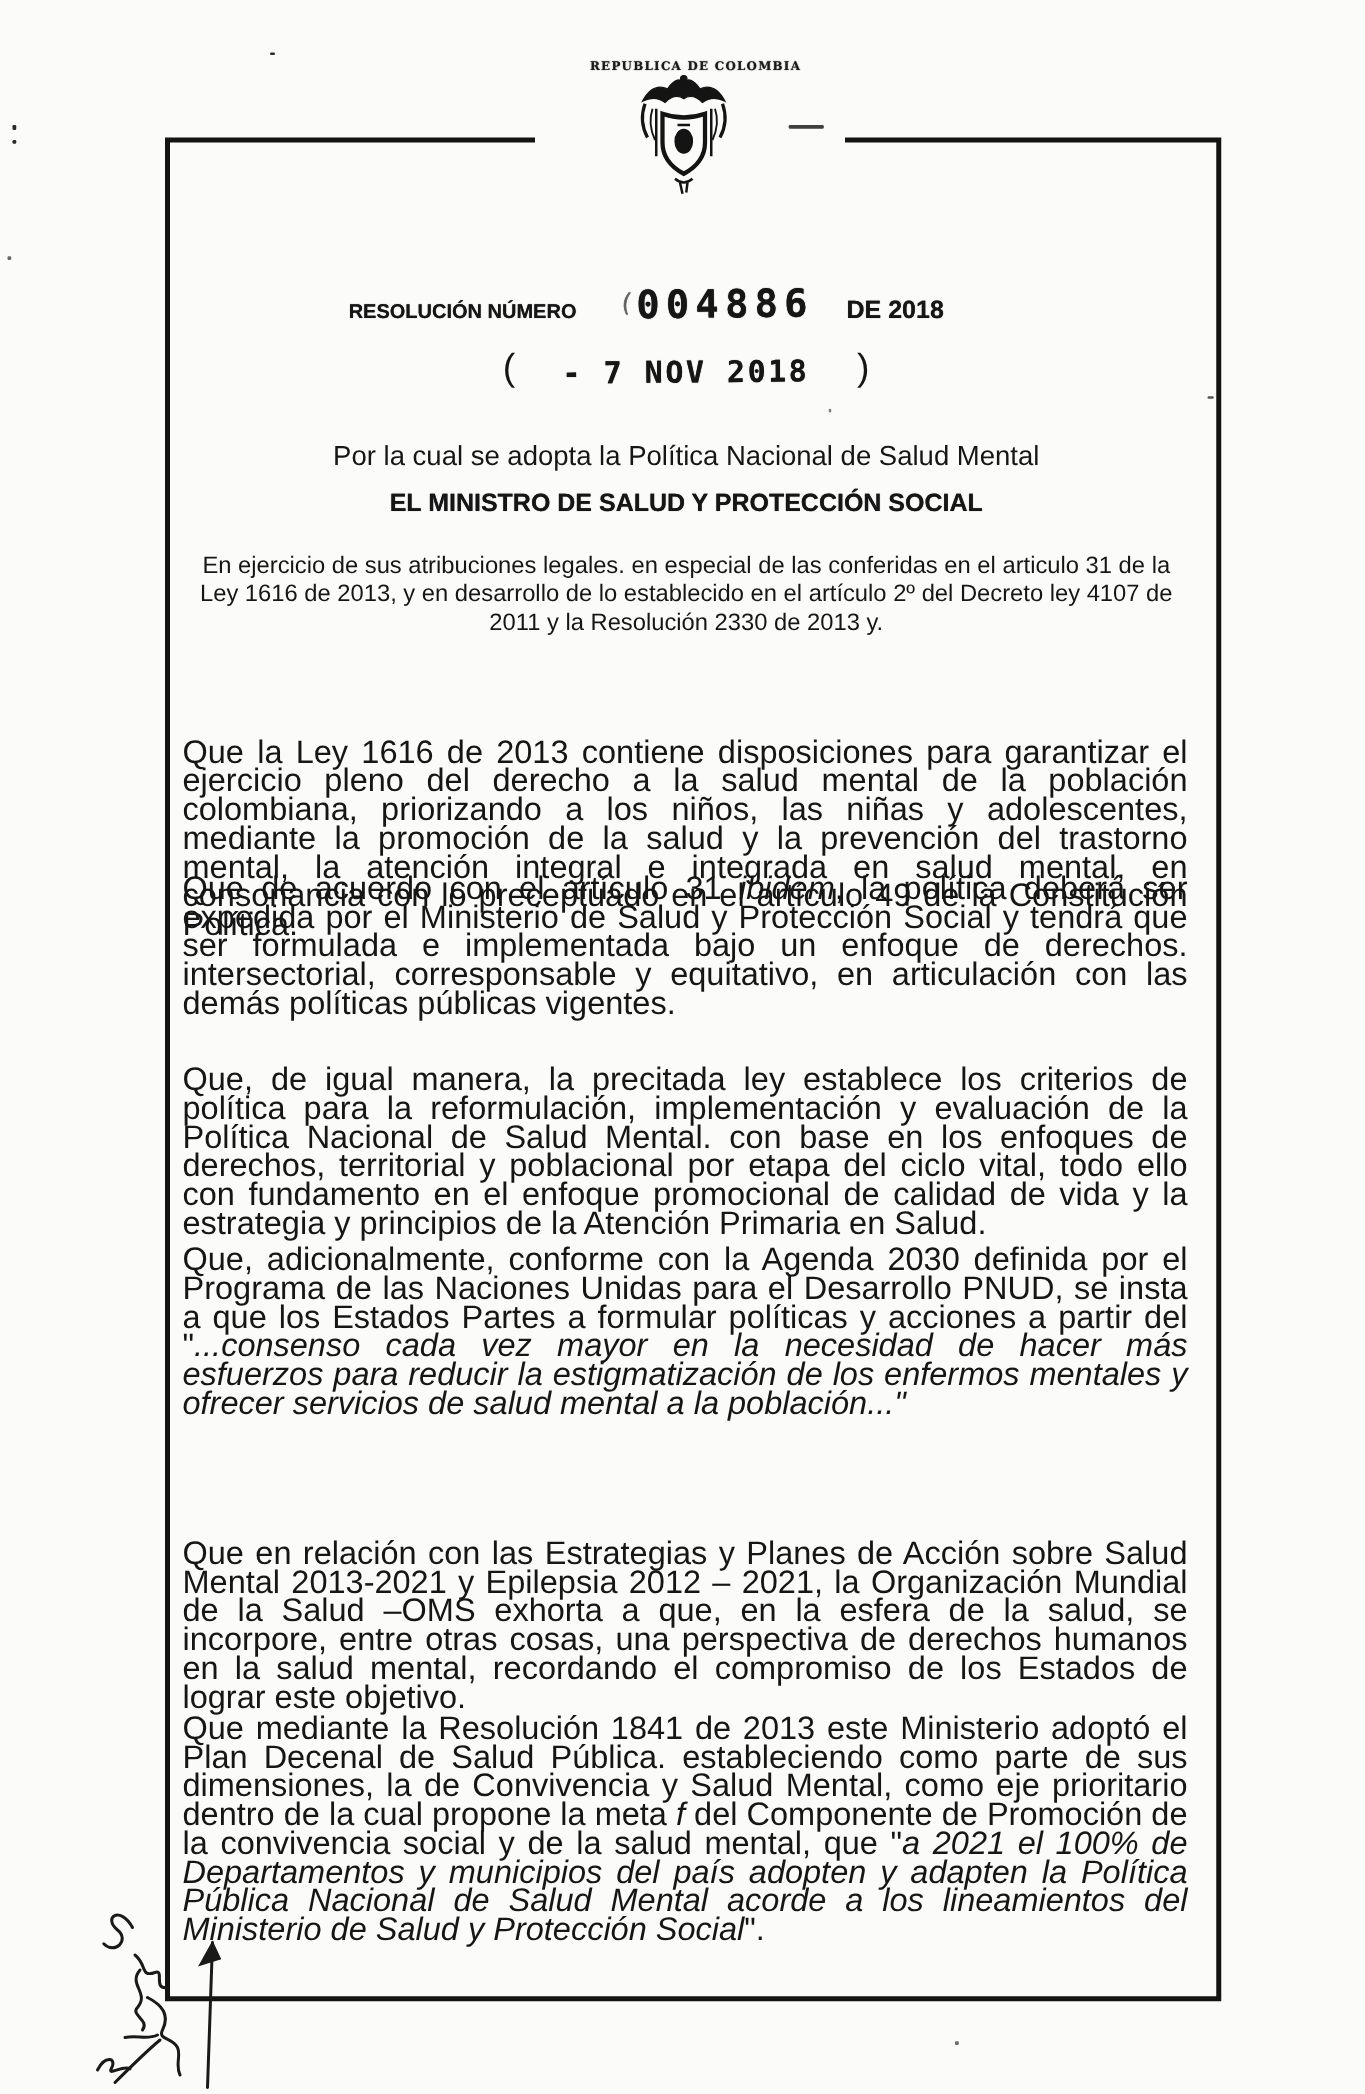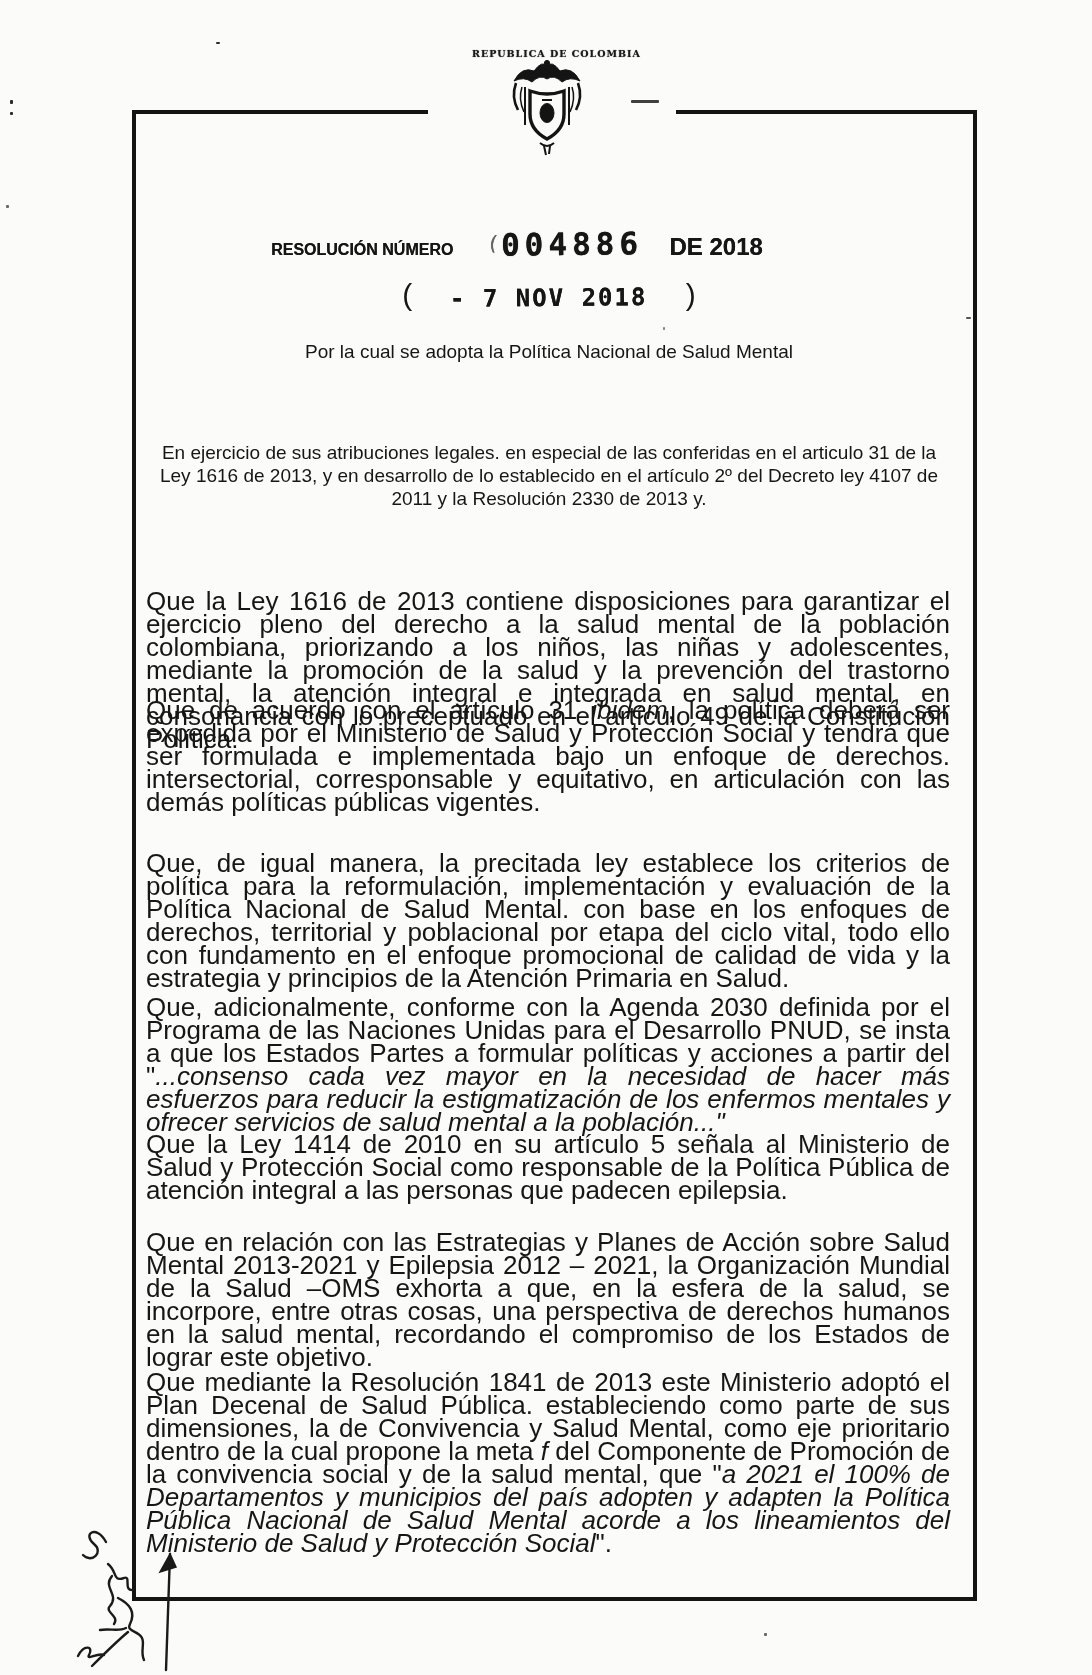--- a/index.html
+++ b/index.html
@@ -39,33 +39,33 @@
   .resolution-number{
     margin:0 26px 0 34px;
     font-family:"DejaVu Sans Mono", monospace;
     font-size:31px;font-weight:bold;letter-spacing:5px;
     transform:rotate(-.6deg);text-shadow:0 0 .7px #111;
   }
   .stamp-prefix{
     font-size:20px;font-weight:normal;opacity:.65;letter-spacing:0;
     display:inline-block;transform:translateY(-6px) rotate(8deg);margin-right:2px;
   }
-  .resolution-year{font-size:24px;font-weight:bold;text-shadow:0 0 .6px #222;}
+  .resolution-year{font-size:20px;font-weight:bold;text-shadow:0 0 .6px #222;}
   .date-row{
     left:146px;top:278px;width:806px;display:flex;align-items:flex-start;
     justify-content:center;gap:38px;
   }
   .paren{font-size:30px;font-weight:400;line-height:34px;}
   .date-stamp{
     font-family:"DejaVu Sans Mono", monospace;
     font-size:24px;font-weight:bold;letter-spacing:2px;
     transform:translateY(6px) rotate(-.5deg);text-shadow:0 0 .6px #222;
     white-space:nowrap;
   }
-  .subject-line{left:146px;top:341px;width:806px;font-size:19px;}
+  .subject-line{left:146px;top:352px;width:806px;font-size:22px;}
   .issuer-title{
     left:146px;top:392px;width:806px;
     font-size:20px;font-weight:bold;text-shadow:0 0 .6px #222;
   }
   .preamble{
     left:146px;top:441px;width:806px;font-size:19px;line-height:23px;
     text-align:center;
   }
   .considering-heading{
     left:146px;top:545px;width:806px;
@@ -128,29 +128,29 @@
   </div>
 
   <div class="date-row abs">
     <span class="paren">(</span>
     <span class="date-stamp">- 7 NOV 2018</span>
     <span class="paren">)</span>
   </div>
 
   <div class="subject-line abs center">Por la cual se adopta la Política Nacional de Salud Mental</div>
 
+  <div class="issuer-title abs center">EL MINISTRO DE SALUD Y PROTECCIÓN SOCIAL</div>
 
   <div class="preamble abs">En ejercicio de sus atribuciones legales. en especial de las conferidas en el articulo 31 de la Ley 1616 de 2013, y en desarrollo de lo establecido en el artículo 2º del Decreto ley 4107 de 2011 y la Resolución 2330 de 2013 y.</div>
 
 
   <p class="body-par abs p1"><span>Que la Ley 1616 de 2013 contiene disposiciones para garantizar el ejercicio pleno del derecho a la salud mental de la población colombiana, priorizando a los niños, las niñas y adolescentes, mediante la promoción de la salud y la prevención del trastorno mental, la atención integral e integrada en salud mental, en consonancia con lo preceptuado en el artículo 49 de la Constitución Política.</span></p>
   <p class="body-par abs p2"><span>Que de acuerdo con el artículo 31 </span><span class="it">ibidem</span><span>, la política deberá ser expedida por el Ministerio de Salud y Protección Social y tendrá que ser formulada e implementada bajo un enfoque de derechos. intersectorial, corresponsable y equitativo, en articulación con las demás políticas públicas vigentes.</span></p>
   <p class="body-par abs p3"><span>Que, de igual manera, la precitada ley establece los criterios de política para la reformulación, implementación y evaluación de la Política Nacional de Salud Mental. con base en los enfoques de derechos, territorial y poblacional por etapa del ciclo vital, todo ello con fundamento en el enfoque promocional de calidad de vida y la estrategia y principios de la Atención Primaria en Salud.</span></p>
   <p class="body-par abs p4"><span>Que, adicionalmente, conforme con la Agenda 2030 definida por el Programa de las Naciones Unidas para el Desarrollo PNUD, se insta a que los Estados Partes a formular políticas y acciones a partir del "</span><span class="it">...consenso cada vez mayor en la necesidad de hacer más esfuerzos para reducir la estigmatización de los enfermos mentales y ofrecer servicios de salud mental a la población..."</span></p>
-  <p class="body-par abs p5"><span>Que la Ley 1414 de 2010 en su artículo 5 señala al Ministerio de Salud y Protección Social como responsable de la Política Pública de atención integral a las personas que padecen epilepsia.</span></p>
   <p class="body-par abs p6"><span>Que en relación con las Estrategias y Planes de Acción sobre Salud Mental 2013-2021 y Epilepsia 2012 – 2021, la Organización Mundial de la Salud –OMS exhorta a que, en la esfera de la salud, se incorpore, entre otras cosas, una perspectiva de derechos humanos en la salud mental, recordando el compromiso de los Estados de lograr este objetivo.</span></p>
   <p class="body-par abs p7"><span>Que mediante la Resolución 1841 de 2013 este Ministerio adoptó el Plan Decenal de Salud Pública. estableciendo como parte de sus dimensiones, la de Convivencia y Salud Mental, como eje prioritario dentro de la cual propone la meta </span><span class="it">f</span><span> del Componente de Promoción de la convivencia social y de la salud mental, que "</span><span class="it">a 2021 el 100% de Departamentos y municipios del país adopten y adapten la Política Pública Nacional de Salud Mental acorde a los lineamientos del Ministerio de Salud y Protección Social</span><span>".</span></p>
 
   <svg class="signature abs" viewBox="0 0 140 163">
     <g stroke="#1a1a1a" stroke-width="2.4" fill="none" stroke-linecap="round">
       <path d="M36 30 C26 12 12 22 24 32 C34 40 22 52 13 43"></path>
       <path d="M38 52 C48 60 42 70 54 66 C62 63 52 80 64 78"></path>
       <path d="M42 64 C32 76 50 82 40 94 C34 100 50 104 44 112"></path>
       <path d="M48 86 C60 92 66 100 60 112 C56 120 68 118 72 126 C75 132 70 140 74 148"></path>
       <path d="M96 158 L100 42"></path>

